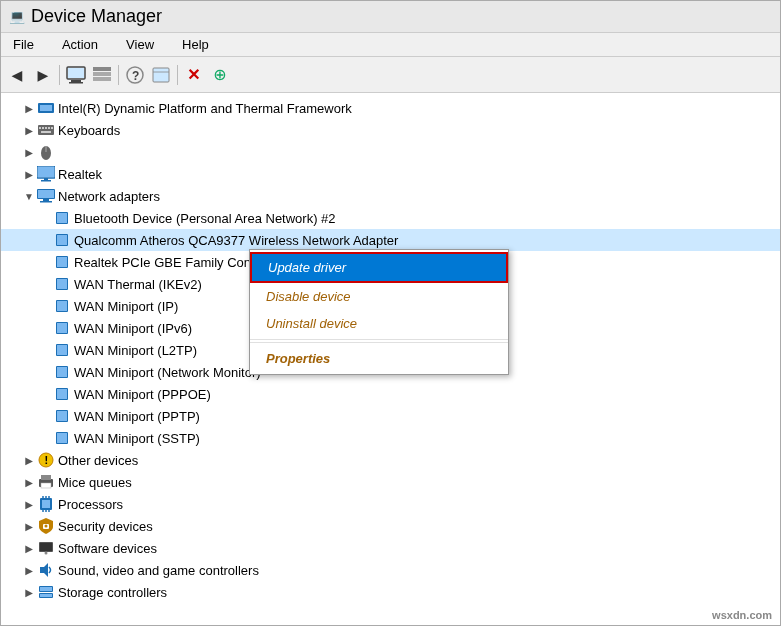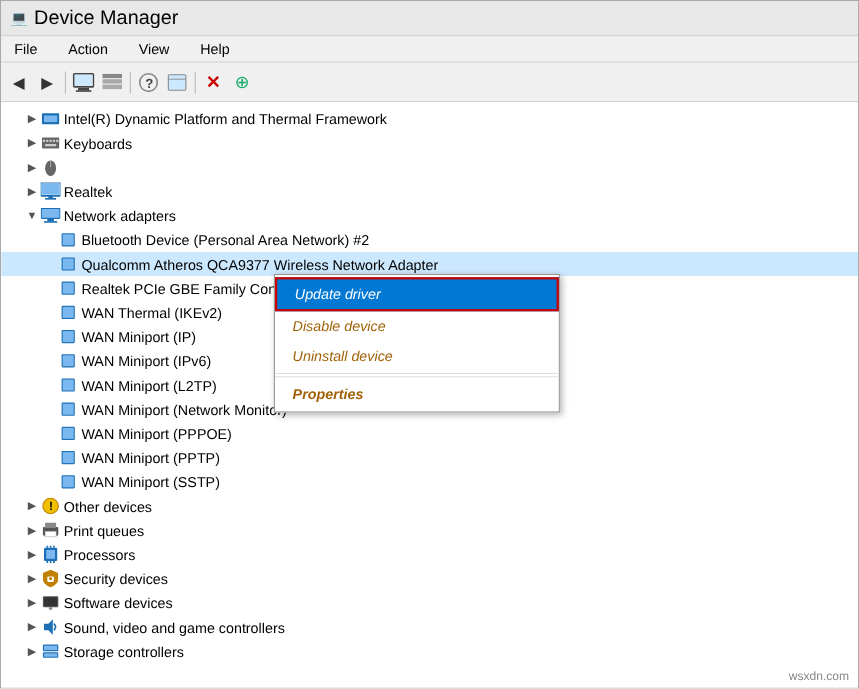--- a/index.html
+++ b/index.html
@@ -159,21 +159,21 @@
       margin: 2px 0;
     }
     .indent1 { padding-left: 20px; }
     .indent2 { padding-left: 36px; }
     .watermark {
       position: absolute;
       bottom: 4px;
       right: 8px;
       font-size: 11px;
       color: #888;
-      font-weight: normal;
+      font-weight: bold;
     }
   </style>
 </head>
 <body>
 
 <div class="window">
 
   <div class="title-bar">
     <span class="title-bar-icon">💻</span>
     <span class="title-bar-text">Device Manager</span>
@@ -424,21 +424,21 @@
 
       <div class="tree-item indent1">
         <div class="tree-toggle">▶</div>
         <div class="tree-icon">
           <svg width="16" height="14" viewBox="0 0 16 14">
               <rect x="1" y="4" width="14" height="8" rx="1" fill="#555"></rect>
               <rect x="3" y="0" width="10" height="5" fill="#888"></rect>
               <rect x="3" y="8" width="10" height="5" fill="#fff" stroke="#aaa" stroke-width="0.5"></rect>
             </svg>
         </div>
-        <span class="tree-label">Print queues</span>
+        <span class="tree-label">Mice queues</span>
       </div>
 
       <div class="tree-item indent1">
         <div class="tree-toggle">▶</div>
         <div class="tree-icon">
           <svg width="16" height="16" viewBox="0 0 16 16">
               <rect x="2" y="2" width="12" height="12" rx="1" fill="#1c6fb5"></rect>
               <rect x="4" y="4" width="8" height="8" fill="#7bb8f0"></rect>
               <line x1="5" y1="0" x2="5" y2="2" stroke="#1c6fb5" stroke-width="1.5"></line>
               <line x1="8" y1="0" x2="8" y2="2" stroke="#1c6fb5" stroke-width="1.5"></line>

